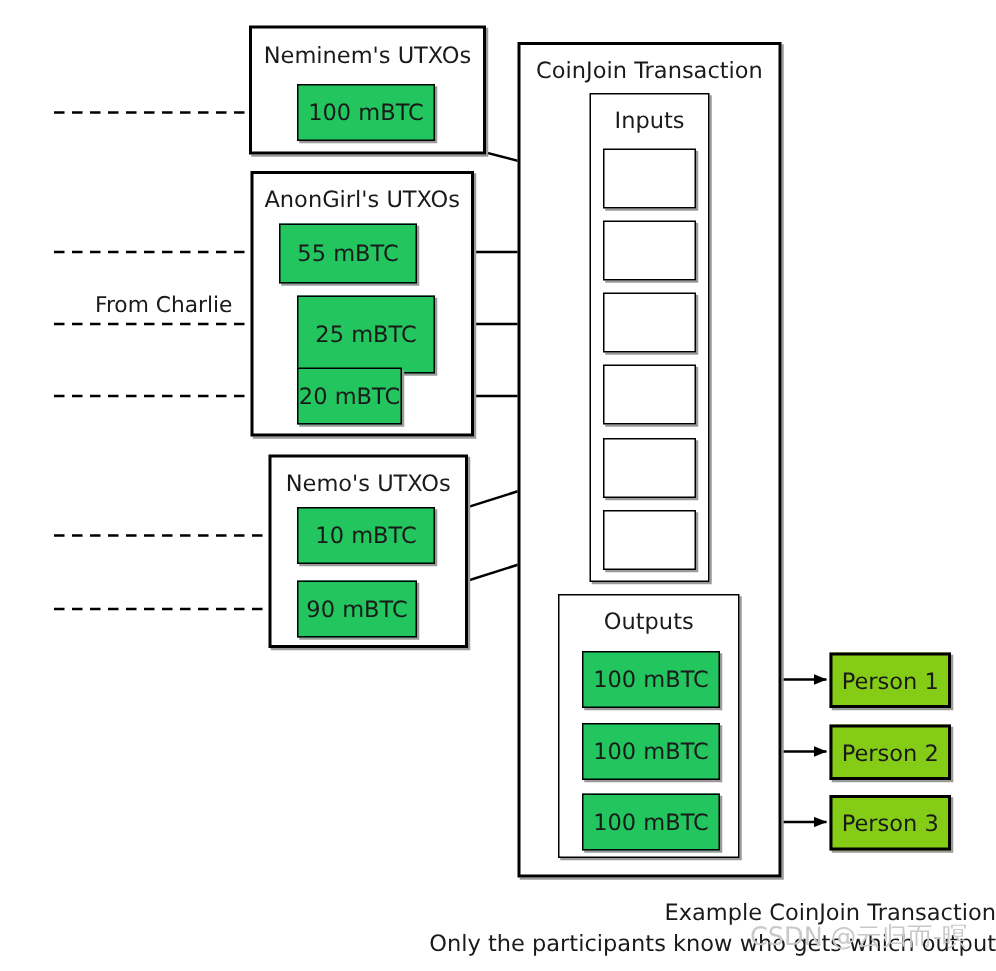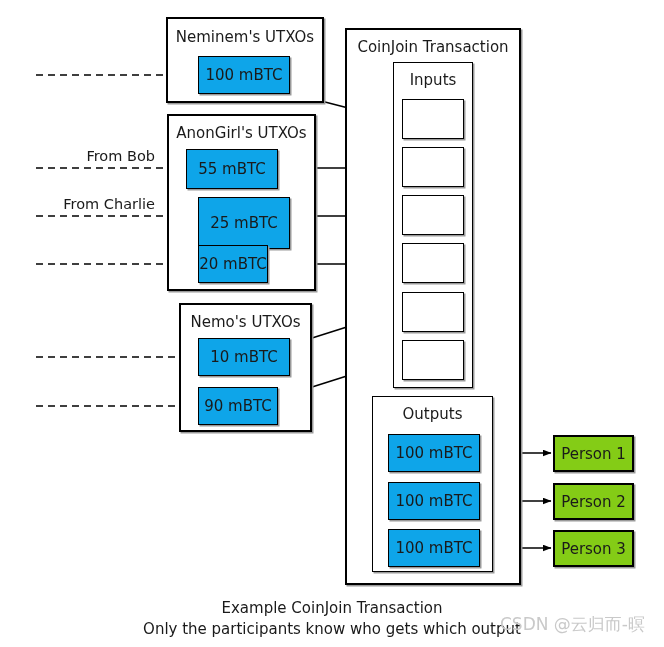--- a/index.html
+++ b/index.html
@@ -31,21 +31,21 @@
     right: 0;
     text-align: center;
     font-size: 15px;
     color: #1a1a1a;
     white-space: nowrap;
   }
   .val-box {
     position: absolute;
     border: 1.5px solid #000000;
     box-sizing: border-box;
-    background: #0ea5e9;
+    background: #22c55e;
     display: flex;
     align-items: center;
     justify-content: center;
     font-size: 15px;
     color: #1a1a1a;
     box-shadow: 1.5px 1.5px 0 0 #9a9a9a;
     white-space: nowrap;
   }
   .empty-box {
     position: absolute;
@@ -73,21 +73,21 @@
     position: absolute;
     font-size: 14.5px;
     color: #1a1a1a;
     white-space: nowrap;
     text-align: right;
   }
   .caption-line {
     position: absolute;
     left: 0;
     right: 0;
-    text-align: center;
+    text-align: right;
     font-size: 15px;
     color: #1a1a1a;
     white-space: nowrap;
   }
   .watermark {
     position: absolute;
     font-size: 17px;
     color: #c9c9c9;
     white-space: nowrap;
     font-family: "DejaVu Sans", "Liberation Sans", sans-serif;
@@ -151,21 +151,20 @@
   <div class="val-box" style="left:186px; top:149px; width:92px; height:40px;">55 mBTC</div>
   <div class="val-box" style="left:198px; top:197px; width:92px; height:52px;">25 mBTC</div>
   <div class="val-box" style="left:198px; top:245px; width:70px; height:38px;">20 mBTC</div>
 
   <div class="group-box" style="left:179px; top:303px; width:133px; height:129px;">
     <div class="group-title" style="top:8px;">Nemo's UTXOs</div>
   </div>
   <div class="val-box" style="left:198px; top:338px; width:92px; height:38px;">10 mBTC</div>
   <div class="val-box" style="left:198px; top:387px; width:80px; height:38px;">90 mBTC</div>
 
-  <div class="edge-label" style="left:0px; top:148px; width:155px;">From Bob</div>
   <div class="edge-label" style="left:0px; top:196px; width:155px;">From Charlie</div>
 
   <div class="group-box" style="left:345px; top:28px; width:176px; height:557px;">
     <div class="group-title" style="top:8px;">CoinJoin Transaction</div>
   </div>
 
   <div class="group-box" style="left:393px; top:62px; width:80px; height:326px; border-width:1.5px;">
     <div class="group-title" style="top:8px;">Inputs</div>
   </div>
   <div class="empty-box" style="left:402px; top:99px; width:62px; height:40px;"></div>

